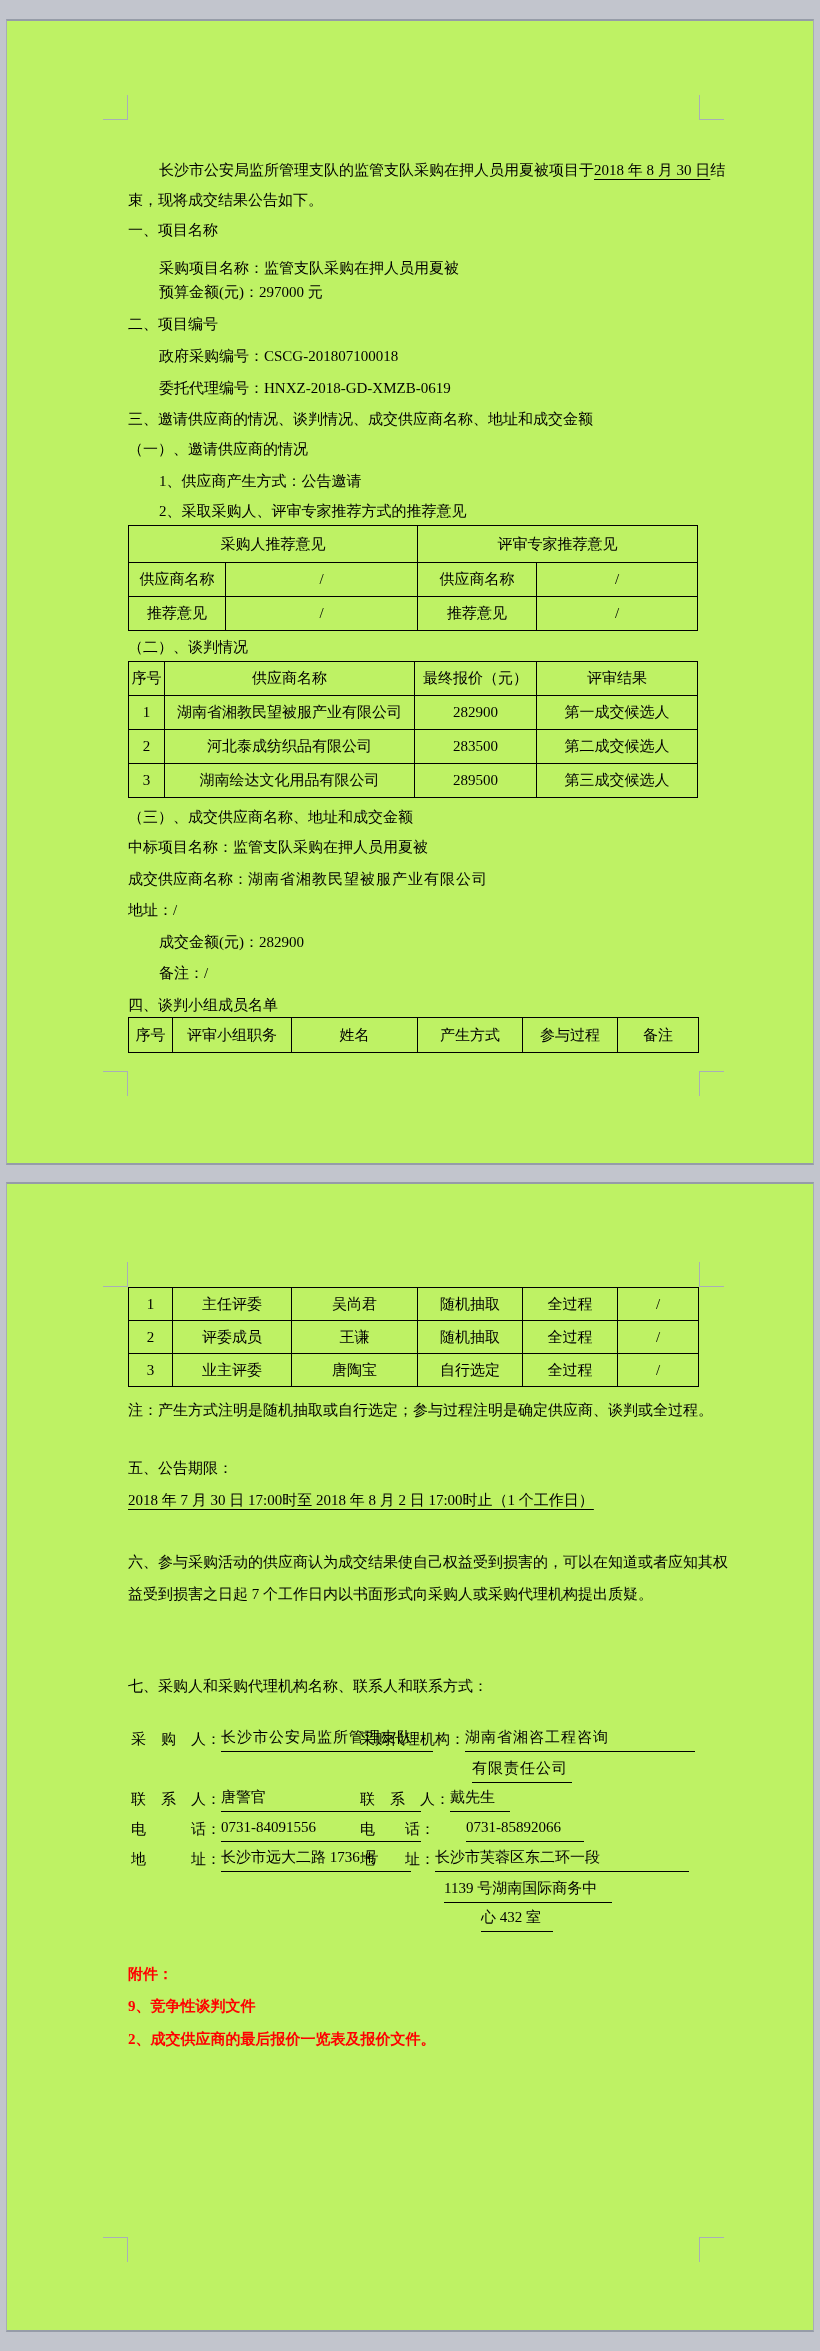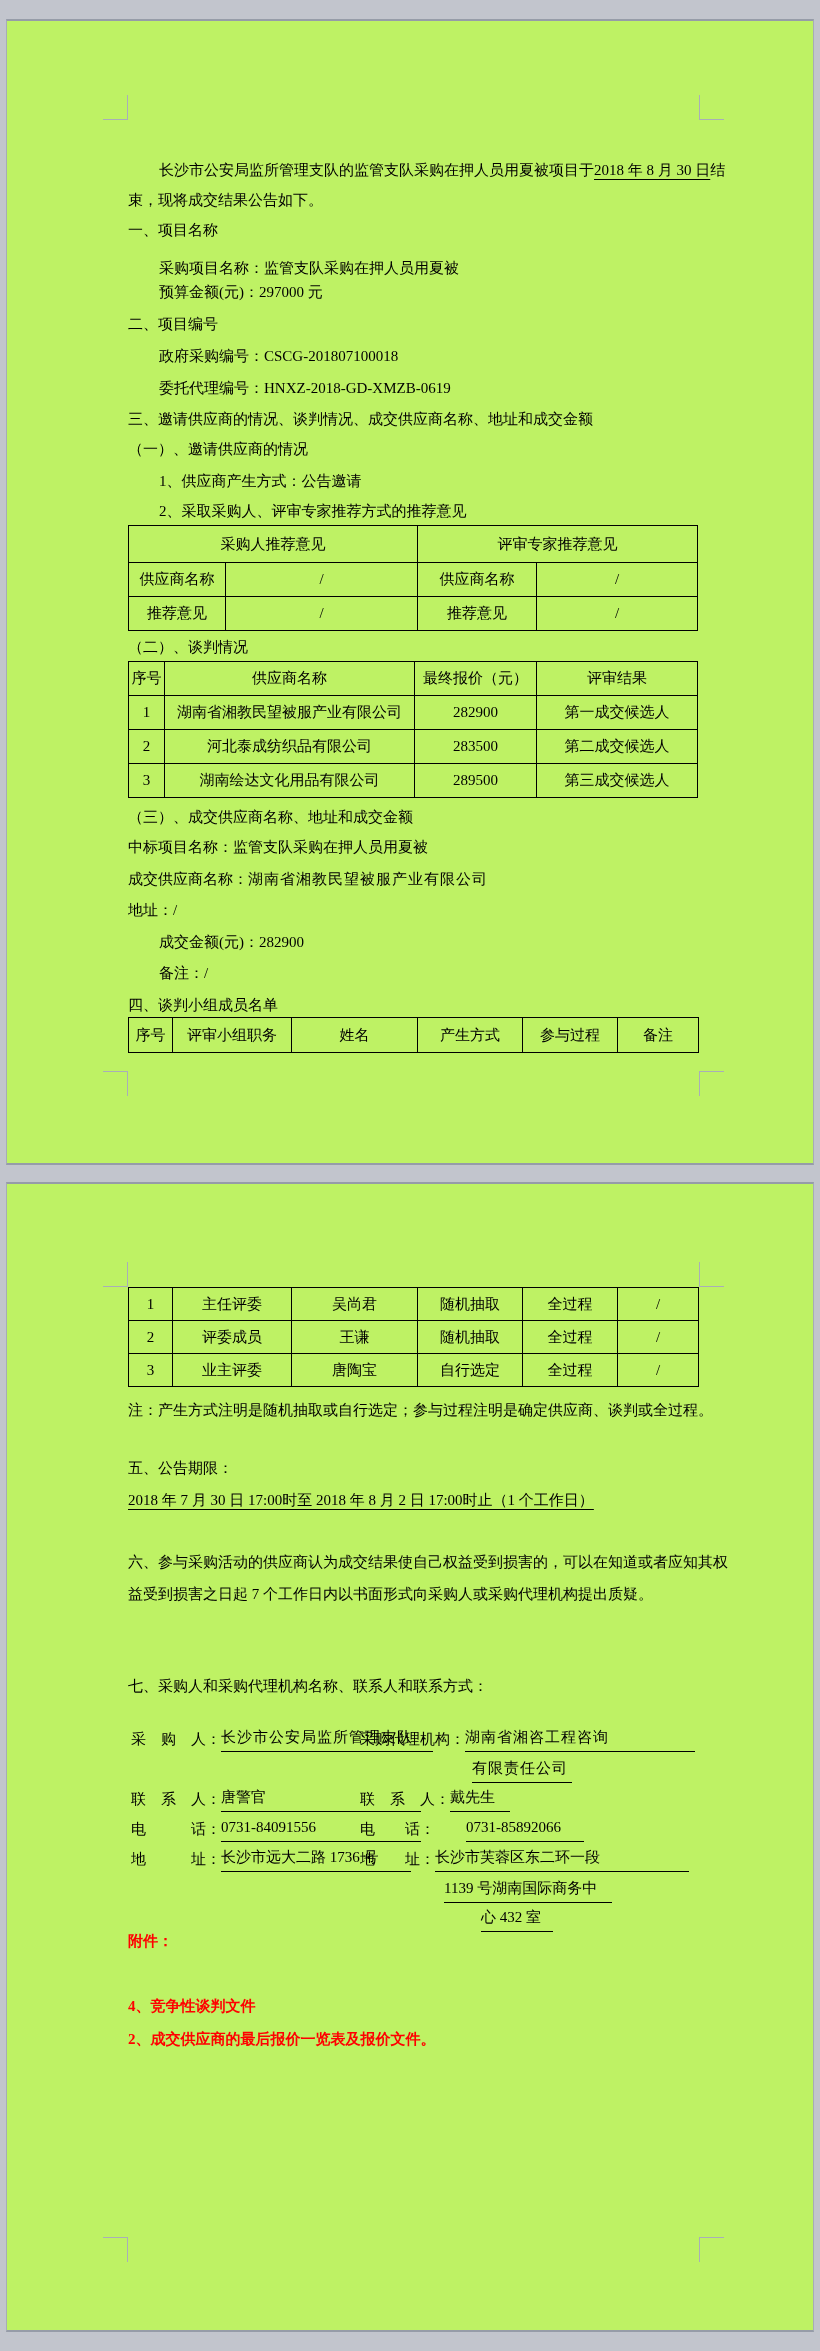--- a/index.html
+++ b/index.html
@@ -229,19 +229,19 @@
   <div class="ln" style="top:660px;left:124px;"><span>地　　　址：</span><span class="uv" style="width:190px;">长沙市远大二路 1736 号</span></div>
 
   <div class="ln" style="top:540px;left:353px;"><span>采购代理机构：</span><span class="uv fs" style="width:230px;">湖南省湘咨工程咨询</span></div>
   <div class="ln" style="top:571px;left:465px;"><span class="uv fs" style="width:100px;">有限责任公司</span></div>
   <div class="ln" style="top:600px;left:353px;"><span>联　系　人：</span><span class="uv" style="width:60px;">戴先生</span></div>
   <div class="ln" style="top:630px;left:353px;"><span>电　　话：</span><span class="uv" style="width:118px;margin-left:31px;">0731-85892066</span></div>
   <div class="ln" style="top:660px;left:353px;"><span>地　　址：</span><span class="uv" style="width:254px;">长沙市芙蓉区东二环一段</span></div>
   <div class="ln" style="top:691px;left:437px;"><span class="uv" style="width:168px;">1139 号湖南国际商务中</span></div>
   <div class="ln" style="top:720px;left:437px;margin-left:37px;"><span class="uv" style="width:72px;">心 432 室</span></div>
 
-  <div class="ln red" style="top:742px;">附件：</div>
-  <div class="ln red" style="top:807px;">4、竞争性谈判文件</div>
+  <div class="ln red" style="top:775px;">附件：</div>
+  <div class="ln red" style="top:807px;">9、竞争性谈判文件</div>
   <div class="ln red" style="top:840px;">2、成交供应商的最后报价一览表及报价文件。</div>
 
   <div class="cm bl" style="left:96px;top:1053px;"></div>
   <div class="cm br" style="left:692px;top:1053px;"></div>
 </div>
 
 </body></html>

